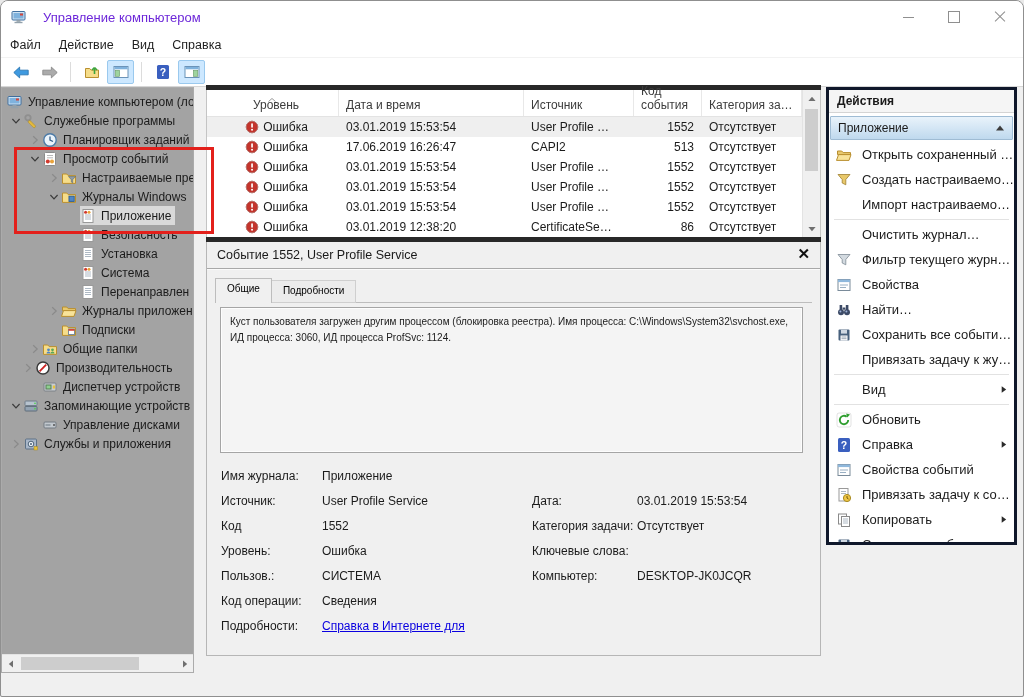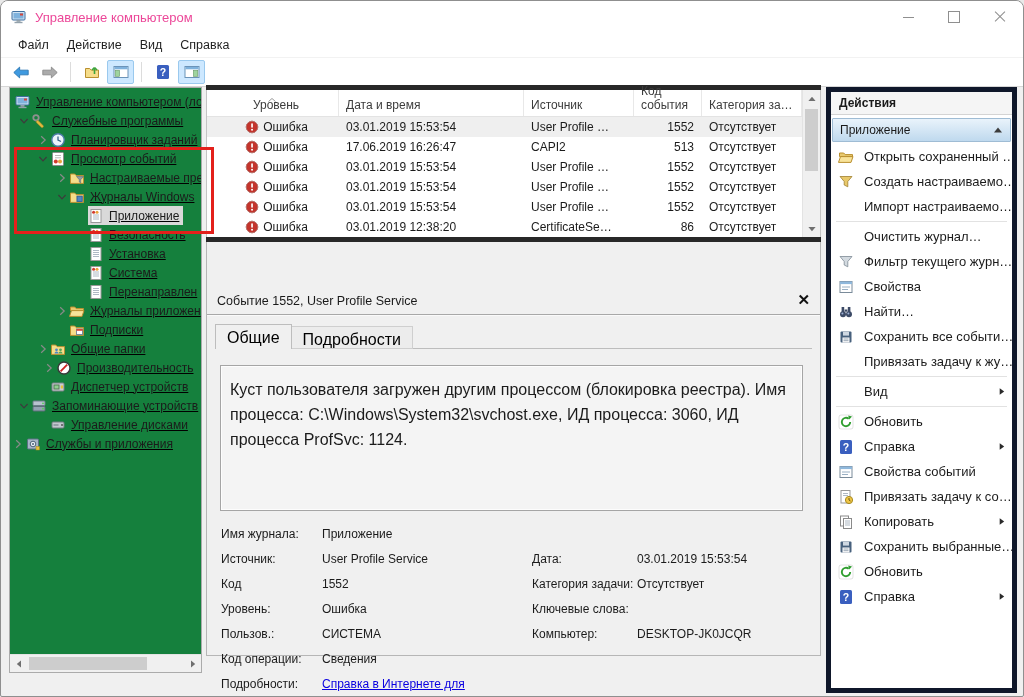--- a/index.html
+++ b/index.html
@@ -1,42 +1,42 @@
 <!DOCTYPE html>
 <html><head>
 <meta charset="utf-8">
 <style>
   html,body{margin:0;padding:0;width:1024px;height:697px;overflow:hidden;
     font-family:"Liberation Sans",sans-serif;background:#e9e9e9;}
   .window{position:absolute;inset:0;background:#f0f0f0;border:1px solid #8f8f8f;
     border-radius:8px 8px 2px 2px;overflow:hidden;box-sizing:border-box;}
   
   .titlebar{height:32px;background:#fff;display:flex;align-items:center;padding-left:10px;}
-  .title-text{color:#ec4899;font-size:13px;margin-left:8px;}
+  .title-text{color:#6d28d9;font-size:13px;margin-left:16px;}
   .caption-buttons{margin-left:auto;display:flex;height:32px;}
   .cap{width:46px;height:32px;display:flex;align-items:center;justify-content:center;}
   .min-glyph{width:11px;height:1px;background:#8f8f8f;}
   .max-glyph{width:10px;height:10px;border:1px solid #8f8f8f;}
   .close-glyph{position:relative;width:12px;height:12px;}
   .close-glyph::before,.close-glyph::after{content:"";position:absolute;left:-1px;top:5px;
     width:14px;height:1px;background:#8f8f8f;}
   .close-glyph::before{transform:rotate(45deg);} .close-glyph::after{transform:rotate(-45deg);}
   
-  .menubar{height:24px;background:#fff;display:flex;align-items:center;padding-left:8px;
+  .menubar{height:24px;background:#fff;display:flex;align-items:center;
     font-size:12.5px;color:#1f1f1f;}
   .menu-item{padding:3px 9px;}
   .toolbar{height:28px;background:#fff;border-top:1px solid #f2f2f2;
     border-bottom:1px solid #d6d6d6;display:flex;align-items:center;padding-left:6px;gap:2px;}
   .tbtn{width:27px;height:24px;display:flex;align-items:center;justify-content:center;
     border-radius:2px;box-sizing:border-box;}
   .tbtn.hl{background:#cde8ff;border:1px solid #9ac9ee;}
   .tsep{width:1px;height:20px;background:#dcdcdc;margin:0 5px;}
   
-  .tree-panel{position:absolute;left:8px;top:86px;width:193px;height:586px;background:#15803d;
-    border:1px solid #ababab;box-sizing:border-box;overflow:hidden;text-decoration:underline;}
+  .tree-panel{position:absolute;left:0;top:86px;width:193px;height:586px;background:#a3a3a3;
+    border:1px solid #ababab;box-sizing:border-box;overflow:hidden;}
   .tree{padding-top:4px;}
   .trow{height:19px;display:flex;align-items:center;font-size:12px;color:#1b1b1b;
     white-space:nowrap;}
   .chev{width:15px;display:flex;justify-content:center;align-items:center;flex-shrink:0;}
   .tico{width:16px;height:16px;flex-shrink:0;margin-right:5px;}
   .selwrap{display:flex;align-items:center;height:19px;padding-right:4px;}
   .selwrap.sel{background:#d9d9d9;}
   .hscroll{position:absolute;left:0;right:0;bottom:0;height:17px;background:#f0f0f0;
     display:flex;align-items:center;border-top:1px solid #e3e3e3;}
   .scroll-arrow{width:17px;height:17px;display:flex;align-items:center;justify-content:center;}
@@ -55,42 +55,42 @@
   .erow{display:flex;height:20px;align-items:center;font-size:12px;color:#1b1b1b;}
   .erow.selected{background:#efefef;}
   .ecell{padding-left:7px;box-sizing:border-box;overflow:hidden;white-space:nowrap;
     display:flex;align-items:center;}
   .num{justify-content:flex-end;padding-right:8px;}
   .c0{width:132px;justify-content:center;} .c1{width:185px;} .c2{width:110px;} .c3{width:68px;} .c4{width:100px;text-align:center;}
   
   .details{position:absolute;left:205px;top:241px;width:615px;height:414px;background:#f0f0f0;
     border:1px solid #b6b6b6;border-top:none;box-sizing:border-box;}
   .dhead{height:26px;display:flex;align-items:center;padding-left:10px;font-size:12.5px;
-    color:#1a1a1a;border-bottom:1px solid #a8a8a8;box-shadow:0 1px 0 #fafafa;position:relative;margin-top:46px;}
+    color:#1a1a1a;border-bottom:1px solid #a8a8a8;box-shadow:0 1px 0 #fafafa;position:relative;}
   .dclose{position:absolute;right:10px;top:4px;font-size:15px;font-weight:bold;color:#111;
     line-height:16px;}
   .tabs{display:flex;margin:9px 0 0 8px;height:24px;}
-  .tab{font-size:16px;padding:4px 11px 5px;border:1px solid #bdbdbd;background:#f0f0f0;
+  .tab{font-size:10px;padding:4px 11px 5px;border:1px solid #bdbdbd;background:#f0f0f0;
     position:relative;z-index:2;border-bottom:none;margin-bottom:-1px;}
   .tab.inactive{border:1px solid #cfcfcf;background:#ececec;margin-top:2px;z-index:1;
     border-left:none;}
   .tabline{height:1px;background:#bdbdbd;margin:0 8px 0 8px;}
-  .msgbox{margin:16px 0 0 13px;width:583px;height:146px;border:1px solid #a5a5a5;
-    background:#f4f4f4;box-sizing:border-box;padding:12px 9px;font-size:16px;color:#1b1b1b;
+  .msgbox{margin:4px 0 0 13px;width:583px;height:146px;border:1px solid #a5a5a5;
+    background:#f4f4f4;box-sizing:border-box;padding:6px 9px;font-size:10px;color:#1b1b1b;
     line-height:1.55;box-shadow:inset 0 0 0 1px #fdfdfd;}
   .fields{margin-top:10px;}
   .frow{display:flex;height:25px;align-items:center;font-size:12px;color:#1b1b1b;}
   .fl1{width:101px;margin-left:14px;flex-shrink:0;}
   .fv1{width:210px;flex-shrink:0;}
   .fl2{width:105px;flex-shrink:0;}
   .fv2{flex:1;}
   .link{color:#0a00e0;text-decoration:underline;}
   
-  .actions-panel{position:absolute;left:825px;top:86px;width:191px;height:606px;background:#fff;
-    border:5px solid #0f172a;box-sizing:border-box;overflow:hidden;}
+  .actions-panel{position:absolute;left:825px;top:86px;width:191px;height:458px;background:#fff;
+    border:3px solid #0f172a;box-sizing:border-box;overflow:hidden;}
   .apanel-title{height:22px;display:flex;align-items:center;font-weight:bold;font-size:12px;
     color:#1a1a1a;padding-left:8px;background:#f5f5f5;border-bottom:1px solid #d4d4d4;}
   .asec-header{height:22px;margin:3px 1px 2px 1px;background:linear-gradient(#e9f3fb,#bfd9ee);
     border:1px solid #9fbcd4;border-radius:1px;display:flex;align-items:center;
     padding:0 7px;font-size:12px;color:#1a1a1a;}
   .asec-header .spacer{margin-left:auto;}
   .aitem{height:25px;display:flex;align-items:center;padding:0 6px 0 7px;font-size:13px;
     color:#1b1b1b;white-space:nowrap;}
   .aico{width:17px;height:16px;margin-right:9px;flex-shrink:0;}
   .asub{margin-left:auto;}
@@ -530,21 +530,21 @@
             </svg>
           </span>
         <span class="tico">
             <svg class="i16">
               <use href="#i-folder-shared"></use>
             </svg>
           </span>
         <span>Общие папки</span>
       </div>
 
-      <div class="trow" style="padding-left:31px">
+      <div class="trow" style="padding-left:18px">
         <span class="chev">
             <svg width="10" height="10">
               <use href="#i-chev-r"></use>
             </svg>
           </span>
         <span class="tico">
             <svg class="i16">
               <use href="#i-perf"></use>
             </svg>
           </span>
@@ -578,21 +578,21 @@
       <div class="trow" style="padding-left:25px">
         <span class="chev"></span>
         <span class="tico">
             <svg class="i16">
               <use href="#i-disk"></use>
             </svg>
           </span>
         <span>Управление дисками</span>
       </div>
 
-      <div class="trow" style="">
+      <div class="trow" style="padding-left:6px">
         <span class="chev">
             <svg width="10" height="10">
               <use href="#i-chev-r"></use>
             </svg>
           </span>
         <span class="tico">
             <svg class="i16">
               <use href="#i-services"></use>
             </svg>
           </span>

